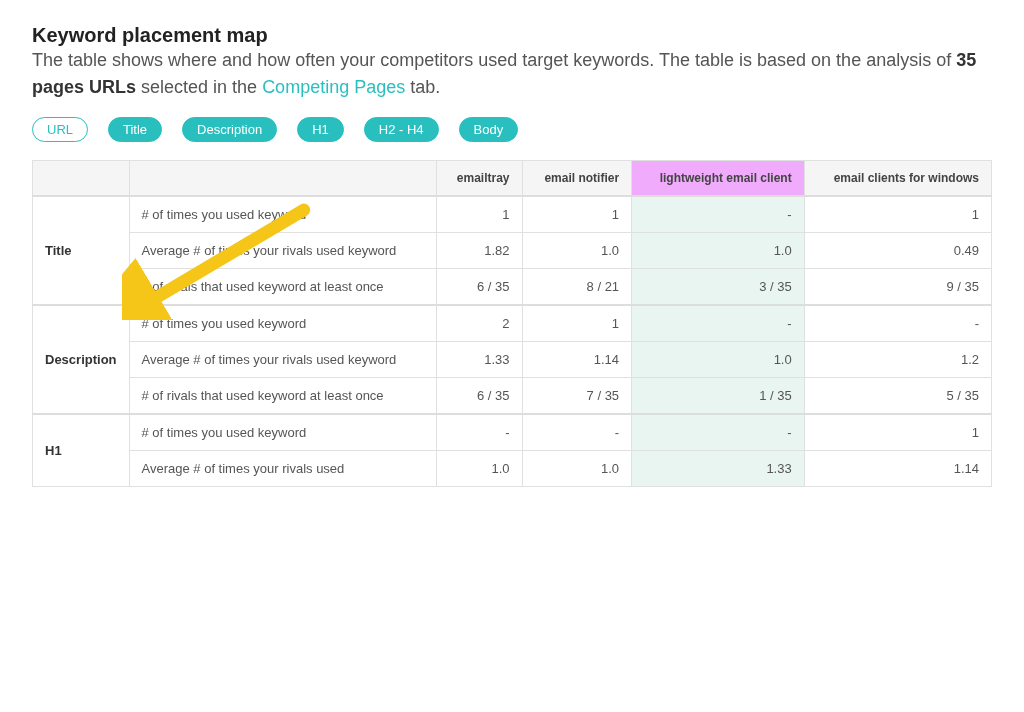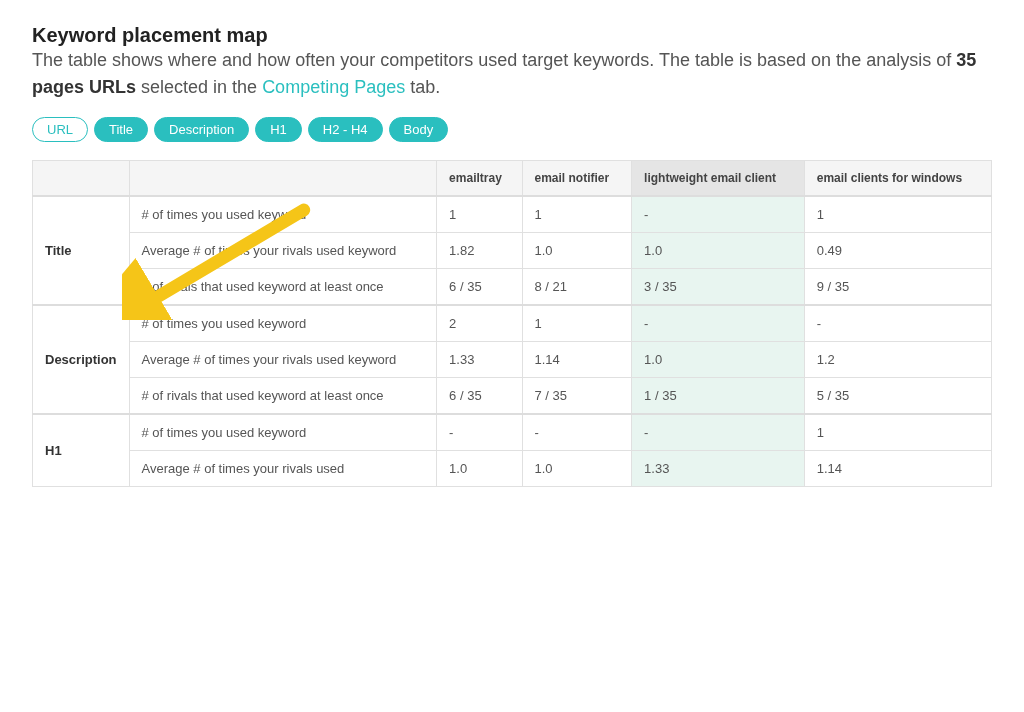--- a/index.html
+++ b/index.html
@@ -30,21 +30,21 @@
       text-decoration: none;
     }
 
     .description strong {
       font-weight: 700;
       color: #333;
     }
 
     .filter-tabs {
       display: flex;
-      gap: 6px;
+      gap: 20px;
       margin-bottom: 18px;
       align-items: center;
     }
 
     .filter-tab {
       padding: 4px 14px;
       border-radius: 20px;
       font-size: 13px;
       font-weight: 500;
       cursor: pointer;
@@ -81,21 +81,21 @@
     
     .keyword-table {
       width: 100%;
       border-collapse: collapse;
       font-size: 13px;
     }
 
     .keyword-table th, .keyword-table td {
       border: 1px solid #e0e0e0;
       padding: 10px 12px;
-      text-align: left;
+      text-align: right;
       vertical-align: middle;
     }
 
     .keyword-table th {
       background: #f5f5f5;
       font-weight: 600;
       color: #444;
       font-size: 12px;
     }
 
@@ -134,21 +134,21 @@
     }
 
     th.col-keyword {
       background: #f5f5f5;
       font-weight: 600;
       font-size: 12px;
       color: #444;
     }
 
     th.col-highlight {
-      background: #e5e5e5;
+      background: #f0abfc;
       font-size: 12px;
       color: #444;
       font-weight: 600;
     }
   </style>
 </head>
 <body>
 
 <h1 class="page-title">Keyword placement map</h1>
 

